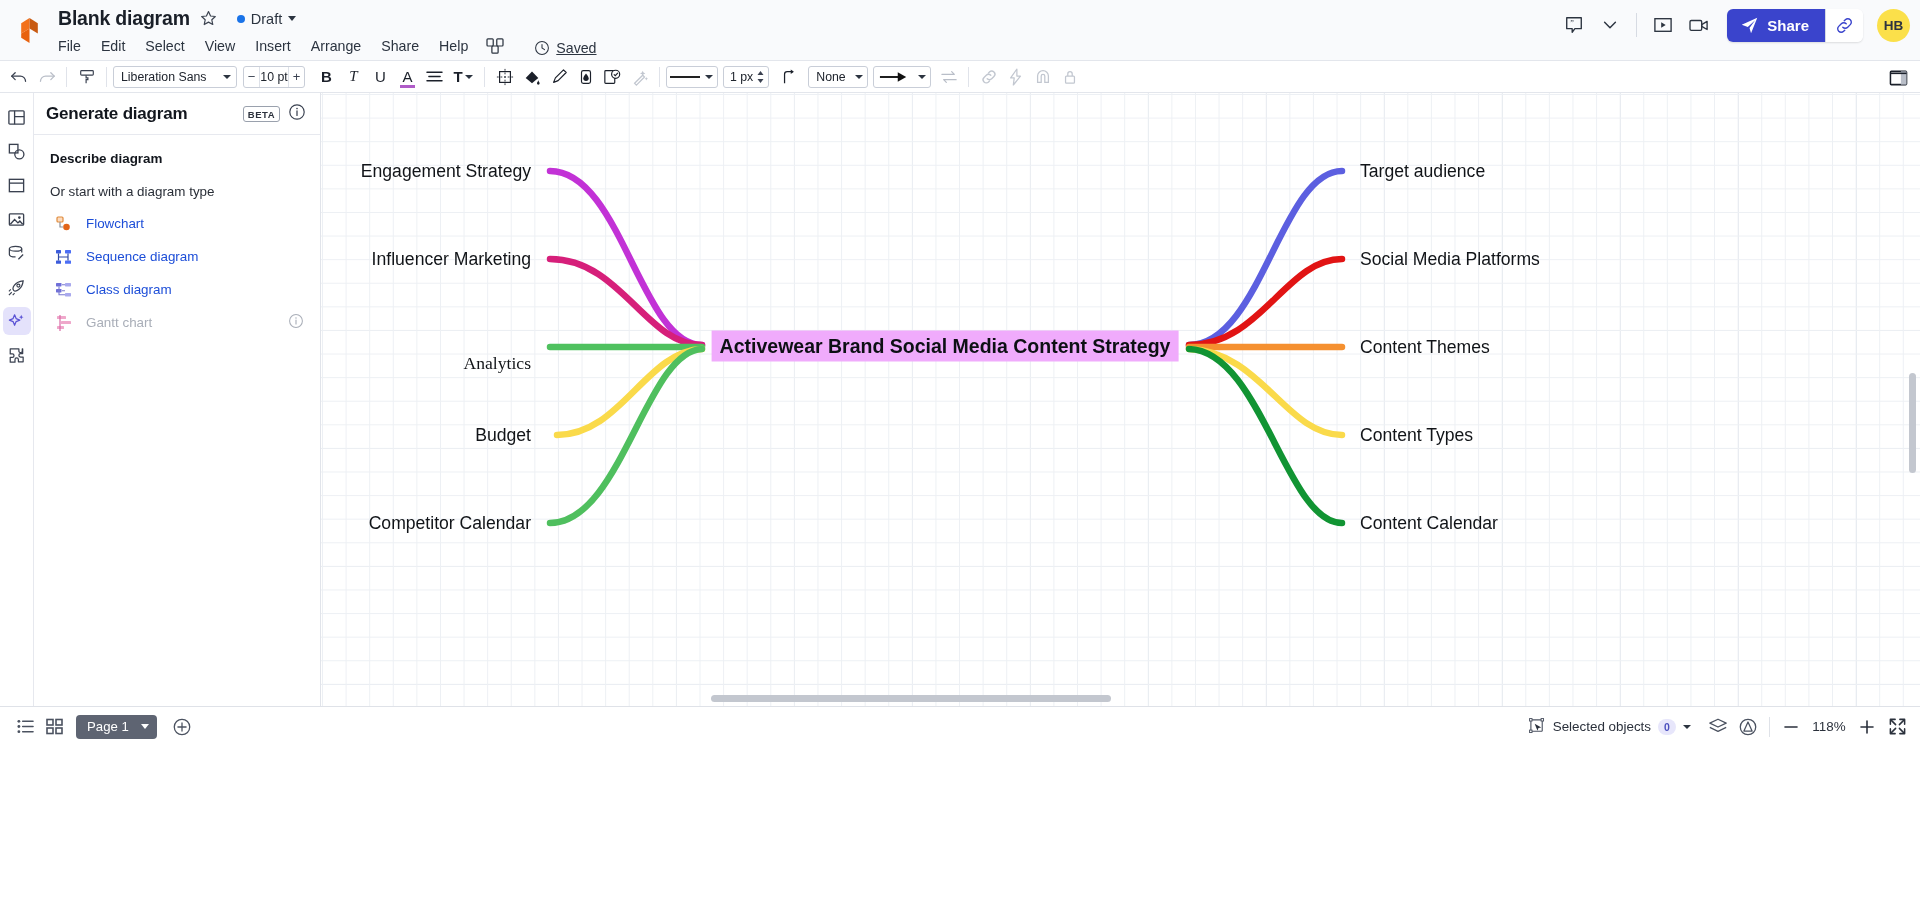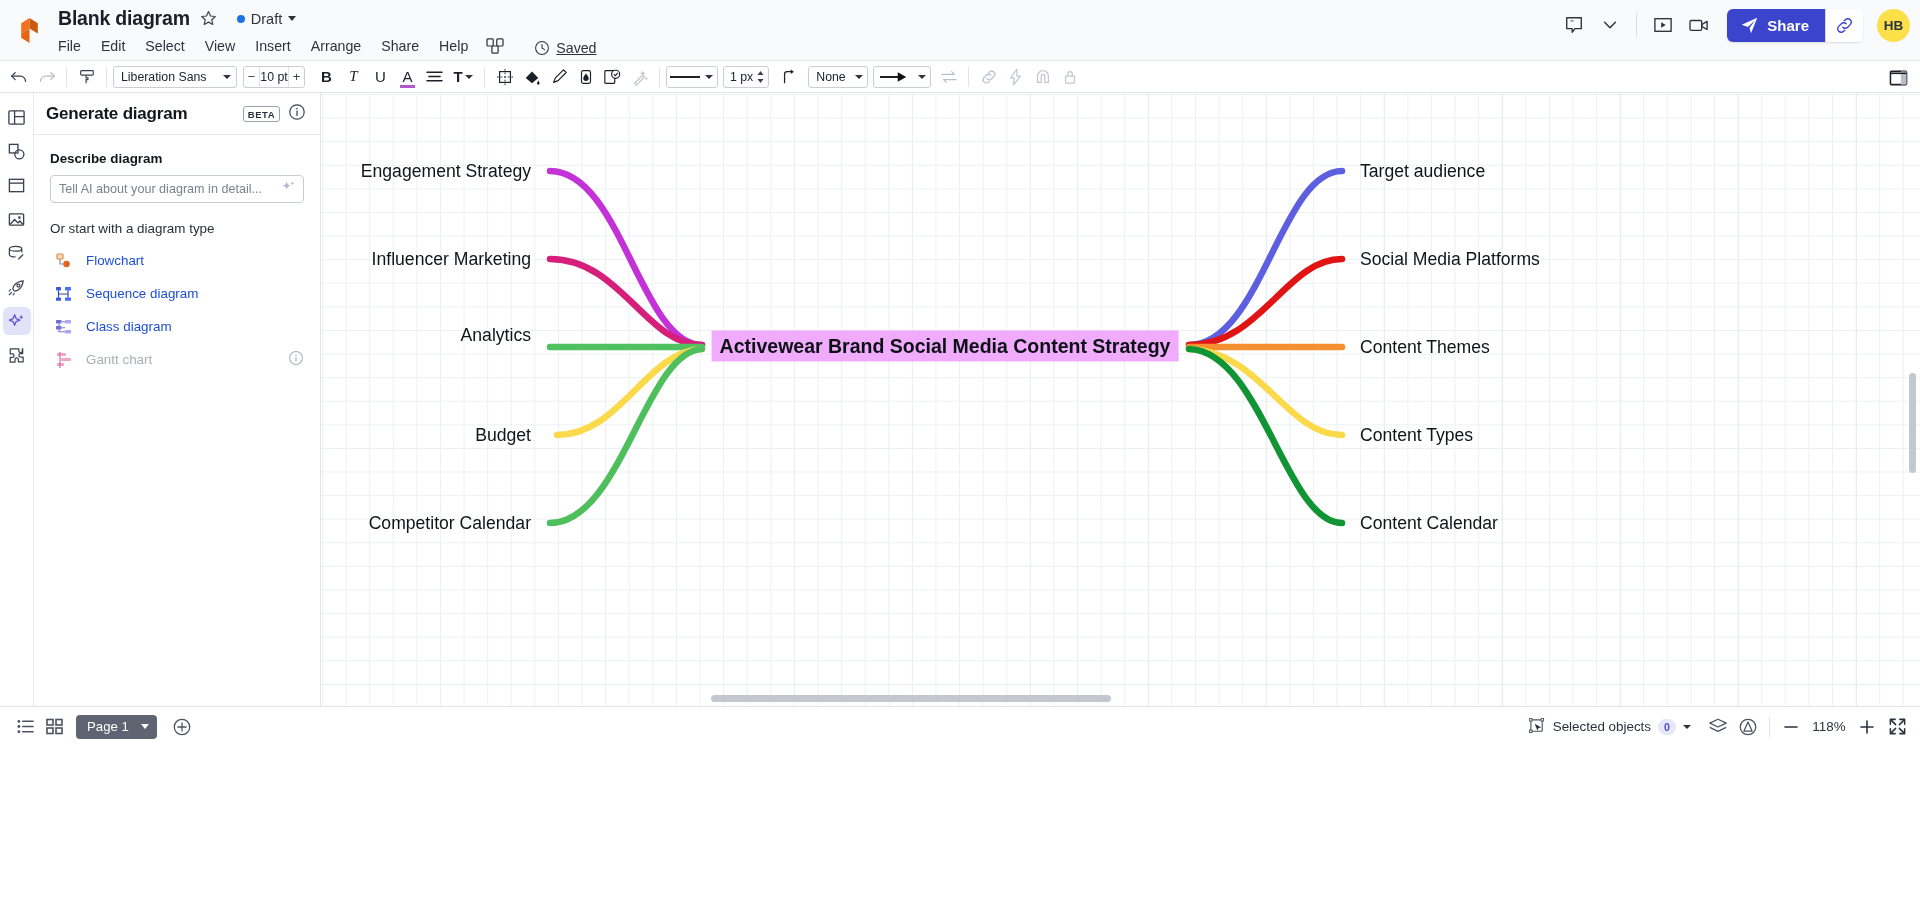--- a/index.html
+++ b/index.html
@@ -510,29 +510,20 @@
             <circle cx="10" cy="10" r="8" fill="none" stroke="#3a4150" stroke-width="1.3"></circle>
             <path d="M10 8.8v5" stroke="#3a4150" stroke-width="1.4" stroke-linecap="round"></path>
             <circle cx="10" cy="6.2" r="0.9" fill="#3a4150"></circle>
           </svg>
         </span>
       </div>
 
       <div class="panel-body">
         <div class="sec-label">Describe diagram</div>
 
-        <div class="ai-input">
-          <input type="text" placeholder="Tell AI about your diagram in detail..." style="">
-          <span class="sparkle-pos">
-            <svg width="15" height="15" viewBox="0 0 16 16">
-              <path d="M6 2.5l1.2 2.8L10 6.5l-2.8 1.2L6 10.5 4.8 7.7 2 6.5l2.8-1.2z" fill="#aeb3cf"></path>
-              <path d="M12 2l.6 1.4L14 4l-1.4.6L12 6l-.6-1.4L10 4l1.4-.6z" fill="#aeb3cf"></path>
-            </svg>
-          </span>
-        </div>
 
         <div class="sec-label2">Or start with a diagram type</div>
 
         <div class="dtype-row">
           <span class="dtype-ico">
             <svg width="20" height="20" viewBox="0 0 20 20">
               <rect x="3" y="3" width="6" height="5" rx="1" fill="#fcdcc0" stroke="#e08b3c" stroke-width="1.2"></rect>
               <path d="M6 8v5h3" fill="none" stroke="#8b8f99" stroke-width="1.2"></path>
               <circle cx="12.5" cy="13" r="3.3" fill="#e2651a"></circle>
             </svg>
@@ -603,21 +594,21 @@
           <path d="M868 252 C 940 252, 960 78, 1021 78" stroke="#5c5fe0"></path>
           <path d="M868 252 C 940 252, 965 166, 1021 166" stroke="#e11414"></path>
           <path d="M868 254 L 1021 254" stroke="#f59030"></path>
           <path d="M868 256 C 940 258, 965 342, 1021 342" stroke="#fada4a"></path>
           <path d="M868 256 C 940 258, 965 430, 1021 430" stroke="#119433"></path>
         </g>
       </svg>
 
       <div class="node-label right-align" style="left:210px; top:78px;">Engagement Strategy</div>
       <div class="node-label right-align" style="left:210px; top:166px;">Influencer Marketing</div>
-      <div class="node-label right-align" style="left:210px; top:242px;">Analytics</div>
+      <div class="node-label right-align" style="left:210px; top:270px;font-family:Liberation Serif, serif;">Analytics</div>
       <div class="node-label right-align" style="left:210px; top:342px;">Budget</div>
       <div class="node-label right-align" style="left:210px; top:430px;">Competitor Calendar</div>
 
       <div class="center-label" style="left:624px; top:253px;">Activewear Brand Social Media Content Strategy</div>
 
       <div class="node-label left-align" style="left:1039px; top:78px;">Target audience</div>
       <div class="node-label left-align" style="left:1039px; top:166px;">Social Media Platforms</div>
       <div class="node-label left-align" style="left:1039px; top:254px;">Content Themes</div>
       <div class="node-label left-align" style="left:1039px; top:342px;">Content Types</div>
       <div class="node-label left-align" style="left:1039px; top:430px;">Content Calendar</div>

